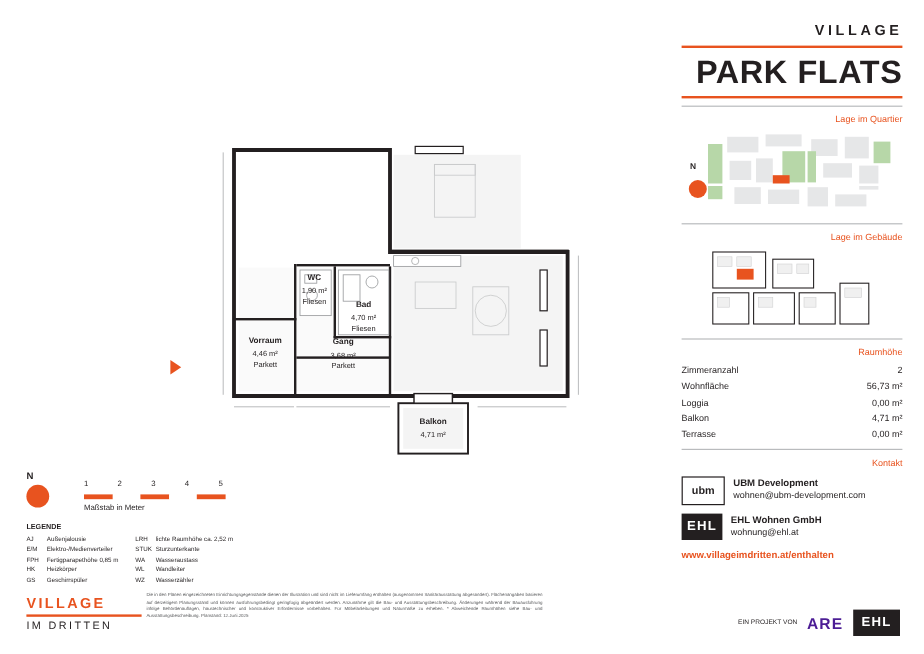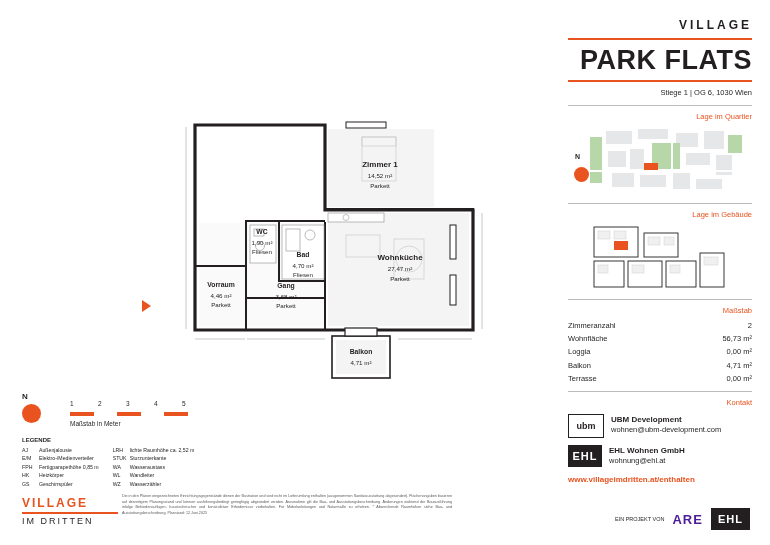--- a/index.html
+++ b/index.html
@@ -130,39 +130,29 @@
         <line x1="248" y1="224" x2="322" y2="224"></line>
         <line x1="332" y1="98" x2="332" y2="214"></line>
         <line x1="36" y1="12" x2="36" y2="214"></line>
       </g>
     </svg>
 
     
     <div class="tri" style="left:-8px;top:185px;"></div>
 
     
-    <div class="rlabel bigroom" style="left:195px;top:44px;width:70px;">
-      <div class="nm">Zimmer 1</div>
-      <div>14,52 m²</div>
-      <div>Parkett</div>
-    </div>
     <div class="rlabel" style="left:95px;top:112px;width:34px;">
       <div class="nm">WC</div>
       <div>1,90 m²</div>
       <div>Fliesen</div>
     </div>
     <div class="rlabel" style="left:132px;top:135px;width:42px;">
       <div class="nm">Bad</div>
       <div>4,70 m²</div>
       <div>Fliesen</div>
-    </div>
-    <div class="rlabel bigroom" style="left:215px;top:137px;width:70px;">
-      <div class="nm">Wohnküche</div>
-      <div>27,47 m²</div>
-      <div>Parkett</div>
     </div>
     <div class="rlabel" style="left:48px;top:165px;width:46px;">
       <div class="nm">Vorraum</div>
       <div>4,46 m²</div>
       <div>Parkett</div>
     </div>
     <div class="rlabel" style="left:108px;top:166px;width:56px;">
       <div class="nm">Gang</div>
       <div>3,68 m²</div>
       <div>Parkett</div>
@@ -231,21 +221,20 @@
   </div>
 
   <div class="right">
     <div class="rp-logo">
       <div class="rp-village">VILLAGE</div>
       <div class="hr-orange"></div>
       <div class="rp-park">PARK FLATS</div>
     </div>
     <div class="hr-orange"></div>
     <div class="rp-addr">
-      <div>Stiege 1 | OG 6, 1030 Wien</div>
     </div>
 
     <div class="hr-thin"></div>
     <div class="sect-title">Lage im Quartier</div>
     <div class="mapbox">
       <svg width="184" height="72" viewBox="0 0 184 72">
         <rect x="0" y="0" width="184" height="72" fill="#ffffff"></rect>
         <g fill="#e6e7e8">
           <rect x="38" y="6" width="26" height="13"></rect>
           <rect x="70" y="4" width="30" height="10"></rect>
@@ -297,21 +286,21 @@
           <rect x="30" y="42" width="10" height="8"></rect>
           <rect x="64" y="42" width="12" height="8"></rect>
           <rect x="102" y="42" width="10" height="8"></rect>
           <rect x="136" y="34" width="14" height="8"></rect>
         </g>
         <rect x="46" y="18" width="14" height="9" fill="#e8531f"></rect>
       </svg>
     </div>
 
     <div class="hr-thin"></div>
-    <div class="sect-title">Maßstab</div>
+    <div class="sect-title">Raumhöhe</div>
     <div class="flaechen-rows">
       <div class="frow">
           <span class="lbl">Zimmeranzahl</span>
           <span class="val">2</span>
         </div>
       <div class="frow">
           <span class="lbl">Wohnfläche</span>
           <span class="val">56,73 m²</span>
         </div>
       <div class="frow">

